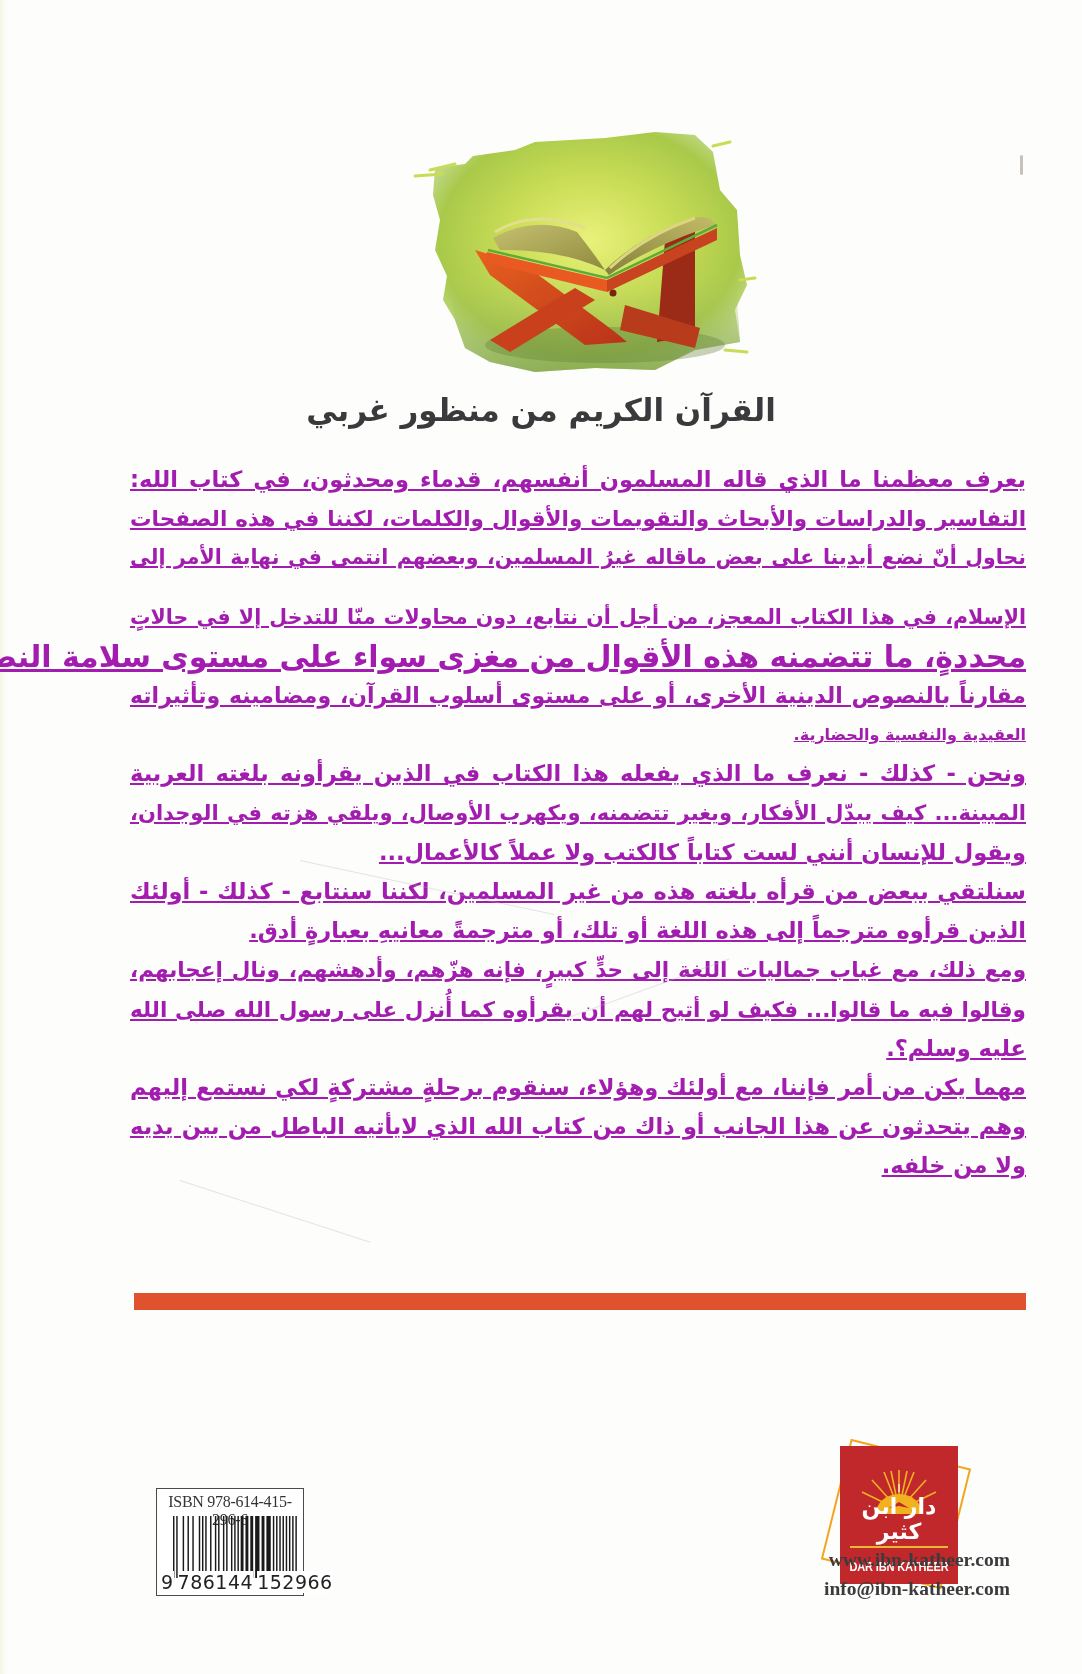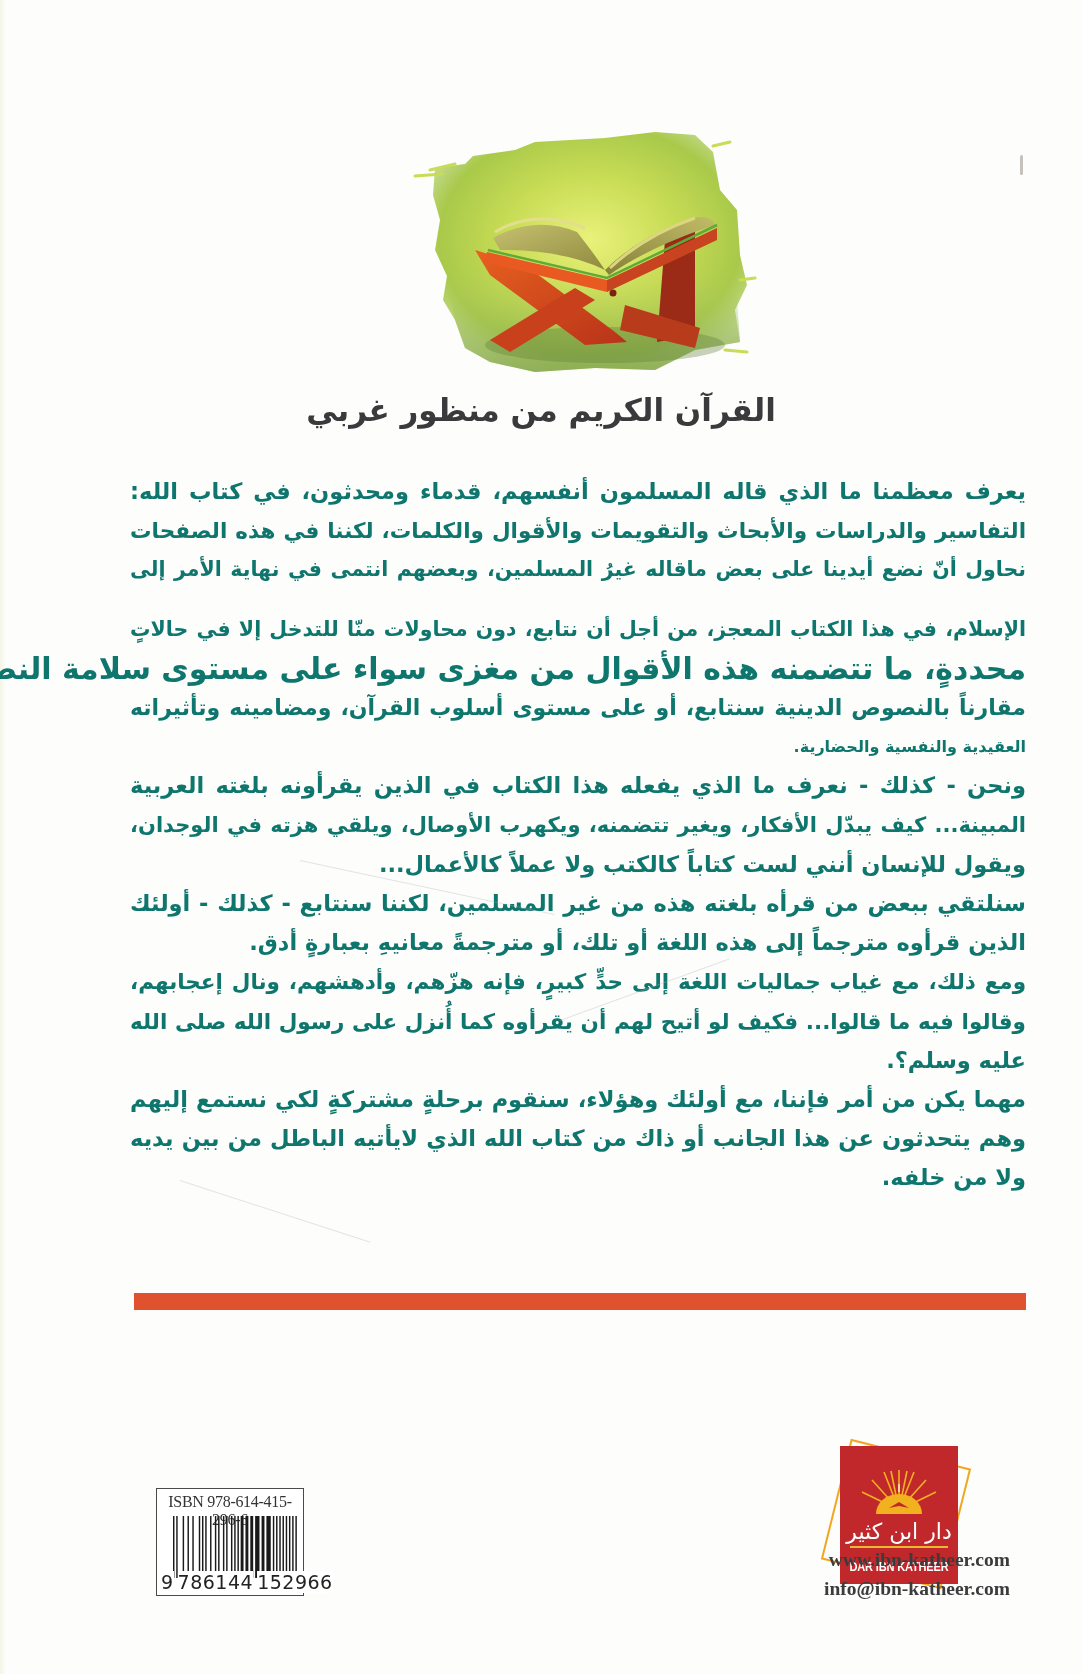--- a/index.html
+++ b/index.html
@@ -15,24 +15,25 @@
   
   .illustration { position: absolute; left: 395px; top: 80px; width: 400px; height: 300px; }
 
   .book-title {
     position: absolute; left: 0; width: 1082px; top: 392px; text-align: center;
     direction: rtl; font-size: 31px; font-weight: bold; color: #3a3a3c; letter-spacing: 0.5px;
     font-family: "DejaVu Sans", sans-serif;
   }
 
   .blurb {
-    position: absolute; left: 130px; width: 896px; top: 472px;
+    position: absolute; left: 130px; width: 896px; top: 460px;
     direction: rtl; text-align: justify;
-    font-size: 22.5px; line-height: 39.2px; font-weight: bold; color: #0f766e;
+    font-size: 22.5px; line-height: 39.2px; font-weight: bold; color: #a21caf;
     font-family: "DejaVu Sans", sans-serif;
+    text-decoration: underline;
   }
   .blurb .line { display: block; text-align: justify; text-align-last: justify; white-space: nowrap; }
   .blurb .line.last { text-align-last: right; }
 
   .divider-bar {
     position: absolute; left: 134px; top: 1293px; width: 892px; height: 17px;
     background: #e0512e;
   }
 
   .isbn-box {
@@ -47,21 +48,21 @@
   .isbn-digits span { background: #fff; }
 
   .logo { position: absolute; left: 826px; top: 1432px; width: 150px; height: 160px; }
   .logo-frame { position: absolute; left: 8px; top: 20px; width: 120px; height: 120px;
     border: 2.5px solid #f2a51f; transform: rotate(14deg); }
   .logo-square { position: absolute; left: 14px; top: 14px; width: 118px; height: 138px; background: #c0282b; }
   .logo-text-en { position: absolute; left: 0; right: 0; bottom: 10px; text-align: center;
     font-family: "Liberation Sans", sans-serif; font-weight: bold; font-size: 13px; color: #fff; letter-spacing: -0.2px; transform: scaleX(0.85); }
   .logo-rule { position: absolute; left: 10px; right: 10px; bottom: 36px; height: 2px; background: #e8b830; }
   .logo-text-ar { position: absolute; left: 0; right: 0; bottom: 40px; text-align: center;
-    font-size: 22px; color: #fff; direction: rtl; font-weight: normal; }
+    font-size: 22px; color: #fff; direction: rtl; font-weight: bold; }
 
   .contact { position: absolute; left: 760px; top: 1545px; width: 250px;
     font-family: "Liberation Serif", serif; font-weight: bold; font-size: 19.5px; line-height: 29px; color: #3b3b3e; text-align: right; }
   .contact div { white-space: nowrap; }
 
   .speck { position: absolute; left: 1020px; top: 155px; width: 3px; height: 20px; background: #a39a92; border-radius: 2px; opacity: 0.6; }
 </style>
 </head>
 <body>
 
@@ -121,21 +122,21 @@
 </div>
 
 <div class="book-title">القرآن الكريم من منظور غربي</div>
 
 <div class="blurb" id="blurb">
     <span class="line" style="display: block; font-size: 22.5px;">يعرف معظمنا ما الذي قاله المسلمون أنفسهم، قدماء ومحدثون، في كتاب الله:</span>
     <span class="line" style="display: block; font-size: 21.5px;">التفاسير والدراسات والأبحاث والتقويمات والأقوال والكلمات، لكننا في هذه الصفحات</span>
     <span class="line" style="display: block; font-size: 20.5px;">نحاول أنّ نضع أيدينا على بعض ماقاله غيرُ المسلمين، وبعضهم انتمى في نهاية الأمر إلى</span>
     <span class="line" style="display: block; font-size: 20.5px; margin-top: 20px;">الإسلام، في هذا الكتاب المعجز، من أجل أن نتابع، دون محاولات منّا للتدخل إلا في حالاتٍ</span>
     <span class="line" style="display: block; font-size: 30px;">محددةٍ، ما تتضمنه هذه الأقوال من مغزى سواء على مستوى سلامة النص القرآني،</span>
-    <span class="line" style="display: block; font-size: 22px;">مقارناً بالنصوص الدينية سنتابع، أو على مستوى أسلوب القرآن، ومضامينه وتأثيراته</span>
+    <span class="line" style="display: block; font-size: 22px;">مقارناً بالنصوص الدينية الأخرى، أو على مستوى أسلوب القرآن، ومضامينه وتأثيراته</span>
     <span class="line last" style="display: block; font-size: 16px;">العقيدية والنفسية والحضارية.</span>
     <span class="line" style="display: block; font-size: 22.5px;">ونحن - كذلك - نعرف ما الذي يفعله هذا الكتاب في الذين يقرأونه بلغته العربية</span>
     <span class="line" style="display: block; font-size: 21px;">المبينة... كيف يبدّل الأفكار، ويغير تتضمنه، ويكهرب الأوصال، ويلقي هزته في الوجدان،</span>
     <span class="line last" style="display: block; font-size: 22.5px;">ويقول للإنسان أنني لست كتاباً كالكتب ولا عملاً كالأعمال...</span>
     <span class="line" style="display: block; font-size: 22.5px;">سنلتقي ببعض من قرأه بلغته هذه من غير المسلمين، لكننا سنتابع - كذلك - أولئك</span>
     <span class="line last" style="display: block; font-size: 22.5px;">الذين قرأوه مترجماً إلى هذه اللغة أو تلك، أو مترجمةً معانيهِ بعبارةٍ أدق.</span>
     <span class="line" style="display: block; font-size: 21.5px;">ومع ذلك، مع غياب جماليات اللغة إلى حدٍّ كبيرٍ، فإنه هزّهم، وأدهشهم، ونال إعجابهم،</span>
     <span class="line" style="display: block; font-size: 21.5px;">وقالوا فيه ما قالوا... فكيف لو أتيح لهم أن يقرأوه كما أُنزل على رسول الله صلى الله</span>
     <span class="line last" style="display: block; font-size: 22.5px;">عليه وسلم؟.</span>
     <span class="line" style="display: block; font-size: 22.5px;">مهما يكن من أمر فإننا، مع أولئك وهؤلاء، سنقوم برحلةٍ مشتركةٍ لكي نستمع إليهم</span>

